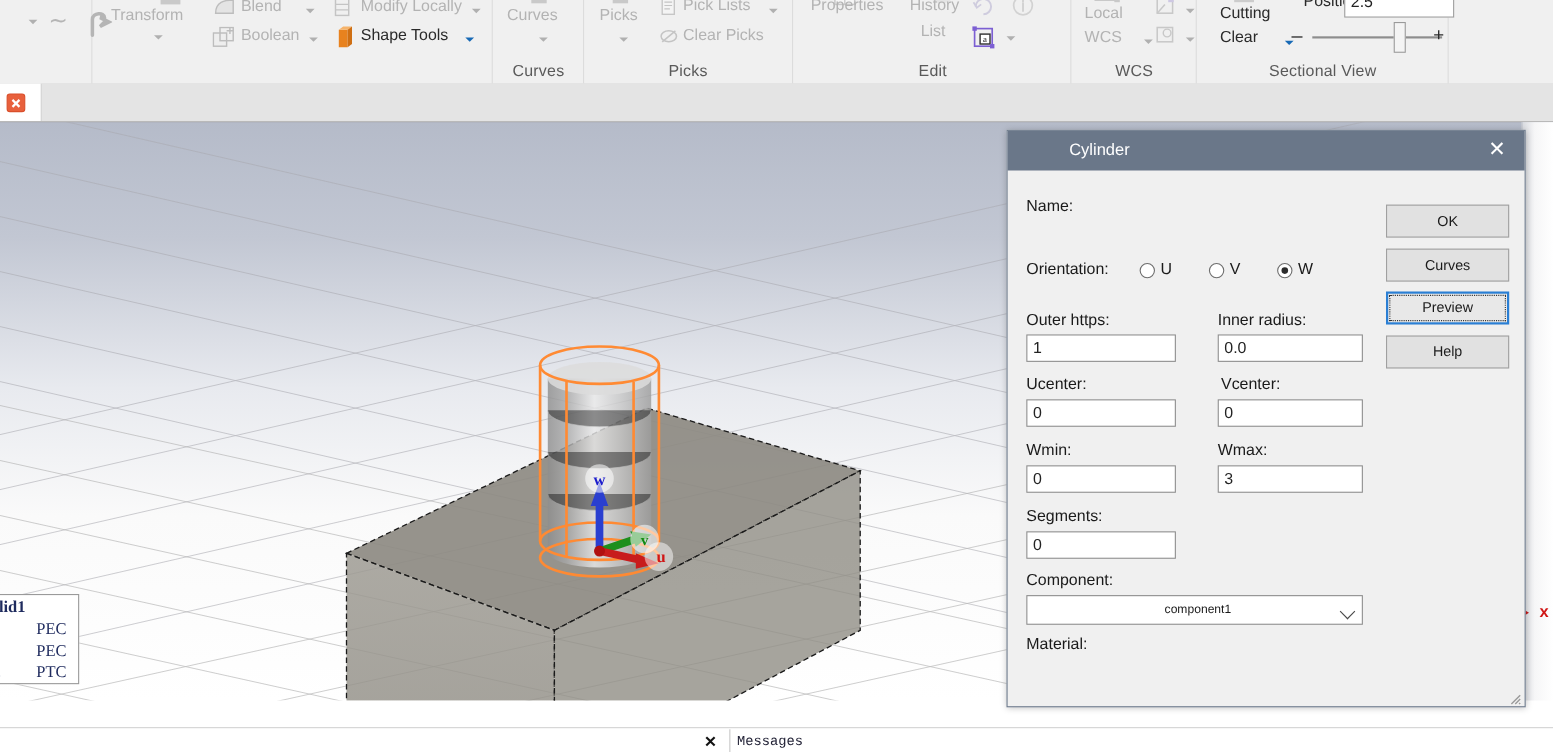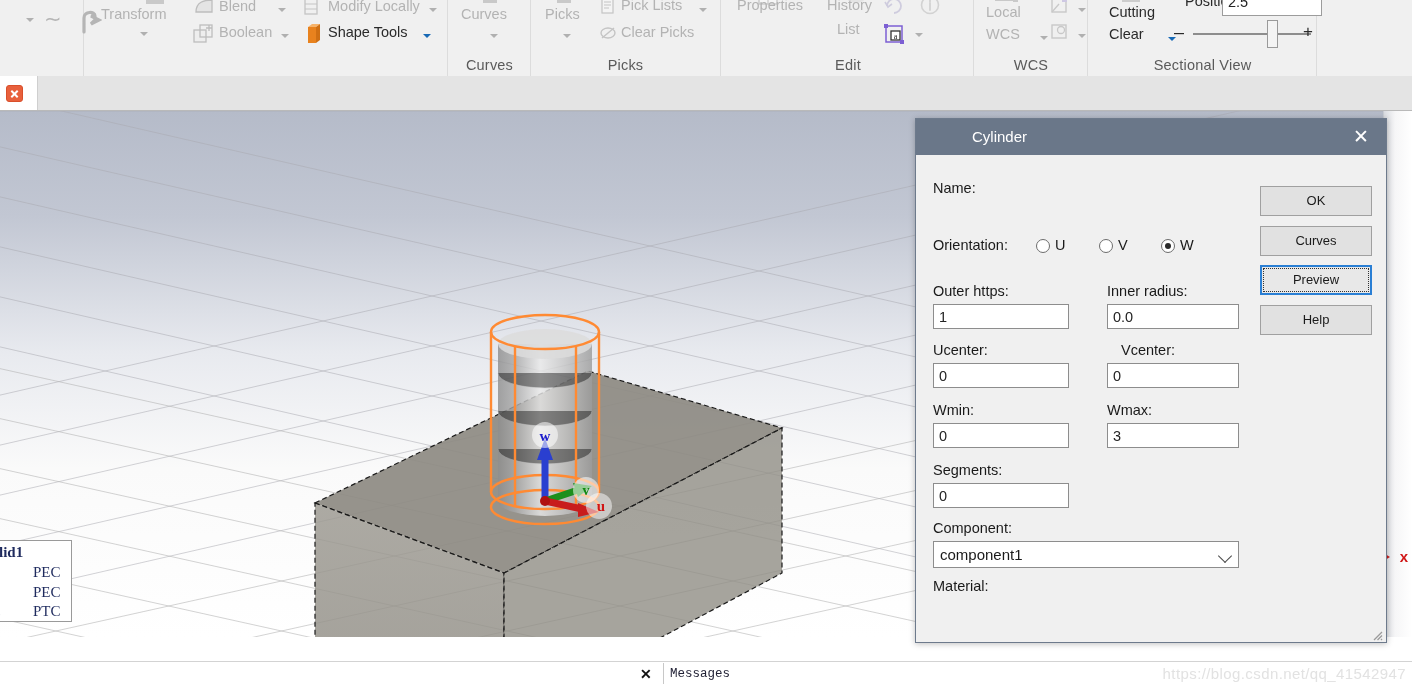--- a/index.html
+++ b/index.html
@@ -262,24 +262,25 @@
     position: absolute;
     font-size: 14.5px; color: #1a1a1a;
   }
 
   .combo {
     position: absolute;
     height: 27px;
     border: 1px solid #8d8d8d;
     background: #ffffff;
     box-sizing: border-box;
-    font-size: 15px;
+    font-size: 11px;
     color: #1a1a1a;
     line-height: 25px;
     padding-left: 6px;
+    text-align: center;
   }
   .combo.disabled { background: #e4e4e4; }
   .combo-arrow {
     position: absolute; right: 8px; top: 9px;
     width: 9px; height: 9px;
     border-right: 1.6px solid #4a4a4a;
     border-bottom: 1.6px solid #4a4a4a;
     transform: rotate(45deg);
   }
 
@@ -616,21 +617,20 @@
       <div class="tp-row tp-dot">.</div>
       <div class="tp-row tp-c">PTC</div>
     </div>
   </div>
 
 
   <div class="msg-bar">
     <div class="msg-x">✕</div>
     <div class="msg-sep"></div>
     <div class="msg-label">Messages</div>
-    <div class="watermark">https://blog.csdn.net/qq_41542947</div>
   </div>
 
   <div class="dialog">
 
     <div class="dlg-title">
       <div class="dlg-title-text">Cylinder</div>
       <div class="dlg-close">✕</div>
     </div>
 
     <div class="dlg-body">
@@ -651,21 +651,21 @@
         <span class="radio-lbl" style="left:19px; top:0;">W</span>
       </div>
 
       <div class="lbl" style="left:17px; top:128px;">Outer https:</div>
       <input class="fld" style="left: 17px; top: 149px; width: 136px;" value="1">
       <div class="lbl" style="left:191px; top:128px;">Inner radius:</div>
       <input class="fld" style="left: 191px; top: 149px; width: 132px;" value="0.0">
 
       <div class="lbl" style="left:17px; top:187px;">Ucenter:</div>
       <input class="fld" style="left: 17px; top: 208px; width: 136px;" value="0">
-      <div class="lbl" style="left:205px; top:187px;">Vcenter:</div>
+      <div class="lbl" style="left:194px; top:187px;">Vcenter:</div>
       <input class="fld" style="left: 191px; top: 208px; width: 132px;" value="0">
 
       <div class="lbl" style="left:17px; top:247px;">Wmin:</div>
       <input class="fld" style="left: 17px; top: 268px; width: 136px;" value="0">
       <div class="lbl" style="left:191px; top:247px;">Wmax:</div>
       <input class="fld" style="left: 191px; top: 268px; width: 132px;" value="3">
 
       <div class="lbl" style="left:17px; top:307px;">Segments:</div>
       <input class="fld" style="left: 17px; top: 328px; width: 136px;" value="0">
 

